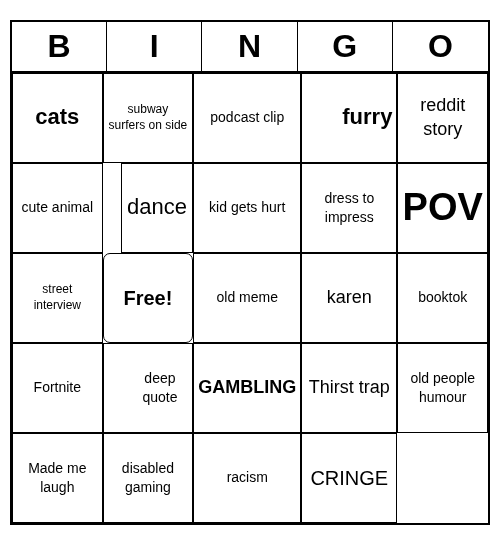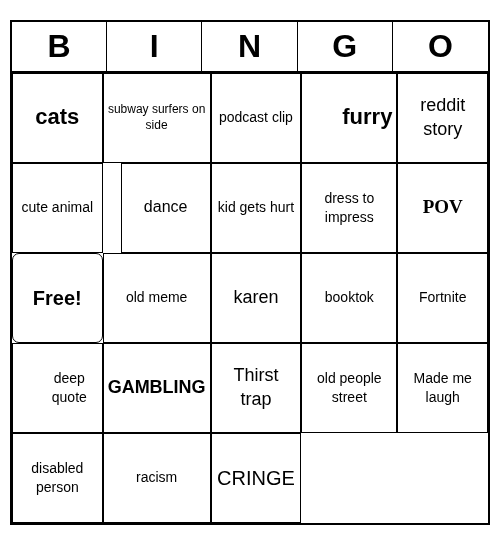--- a/index.html
+++ b/index.html
@@ -70,31 +70,32 @@
       <div class="bingo-header-cell">G</div>
       <div class="bingo-header-cell">O</div>
     </div>
   <div class="bingo-grid">
   <div class="bingo-cell" style="font-size: 22px; font-weight: bold;">cats</div>
       <div class="bingo-cell" style="font-size: 12px;">subway surfers on side</div>
       <div class="bingo-cell" style="font-size: 14px;">podcast clip</div>
       <div class="bingo-cell" style="font-size: 22px; font-weight: bold; padding-left: 40px;">furry</div>
       <div class="bingo-cell" style="font-size: 18px;">reddit story</div>
       <div class="bingo-cell" style="font-size: 14px;">cute animal</div>
-      <div class="bingo-cell" style="font-size: 16px; margin-left: 18px;">dance</div>
+      <div class="bingo-cell" style="font-size: 22px; margin-left: 18px;">dance</div>
       <div class="bingo-cell" style="font-size: 14px;">kid gets hurt</div>
       <div class="bingo-cell" style="font-size: 14px;">dress to impress</div>
-      <div class="bingo-cell" style="font-size: 19px; font-weight: bold; font-family: Liberation Serif, serif;">POV</div>
+      <div class="bingo-cell" style="font-size: 38px; font-weight: bold;">POV</div>
+      <div class="bingo-cell" style="font-size: 12px;">street interview</div>
       <div class="bingo-cell" style="font-size: 20px; font-weight: bold; border-radius: 7px;">Free!</div>
       <div class="bingo-cell" style="font-size: 14px;">old meme</div>
       <div class="bingo-cell" style="font-size: 18px;">karen</div>
       <div class="bingo-cell" style="font-size: 14px;">booktok</div>
       <div class="bingo-cell" style="font-size: 14px;">Fortnite</div>
       <div class="bingo-cell" style="font-size: 14px; padding-left: 28px;">deep quote</div>
       <div class="bingo-cell" style="font-size: 18px; font-weight: bold;">GAMBLING</div>
       <div class="bingo-cell" style="font-size: 18px;">Thirst trap</div>
-      <div class="bingo-cell" style="font-size: 14px;">old people street</div>
+      <div class="bingo-cell" style="font-size: 14px;">old people humour</div>
       <div class="bingo-cell" style="font-size: 14px;">Made me laugh</div>
-      <div class="bingo-cell" style="font-size: 14px;">disabled person</div>
+      <div class="bingo-cell" style="font-size: 14px;">disabled gaming</div>
       <div class="bingo-cell" style="font-size: 14px;">racism</div>
       <div class="bingo-cell" style="font-size: 20px;">CRINGE</div>
     </div>
 </div>
 
 </body></html>

